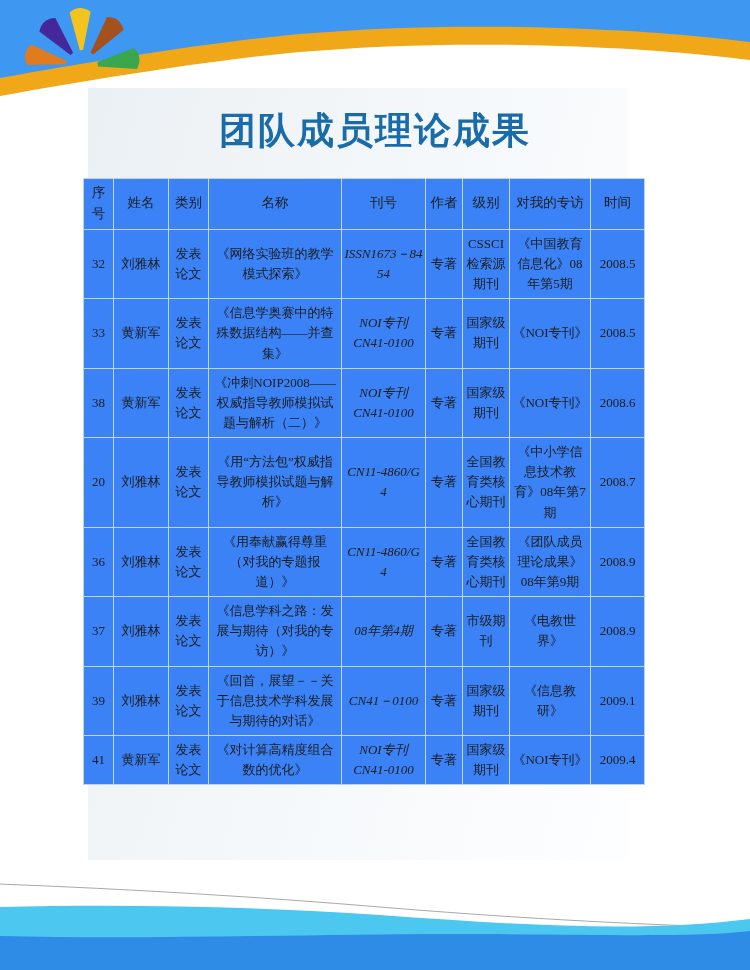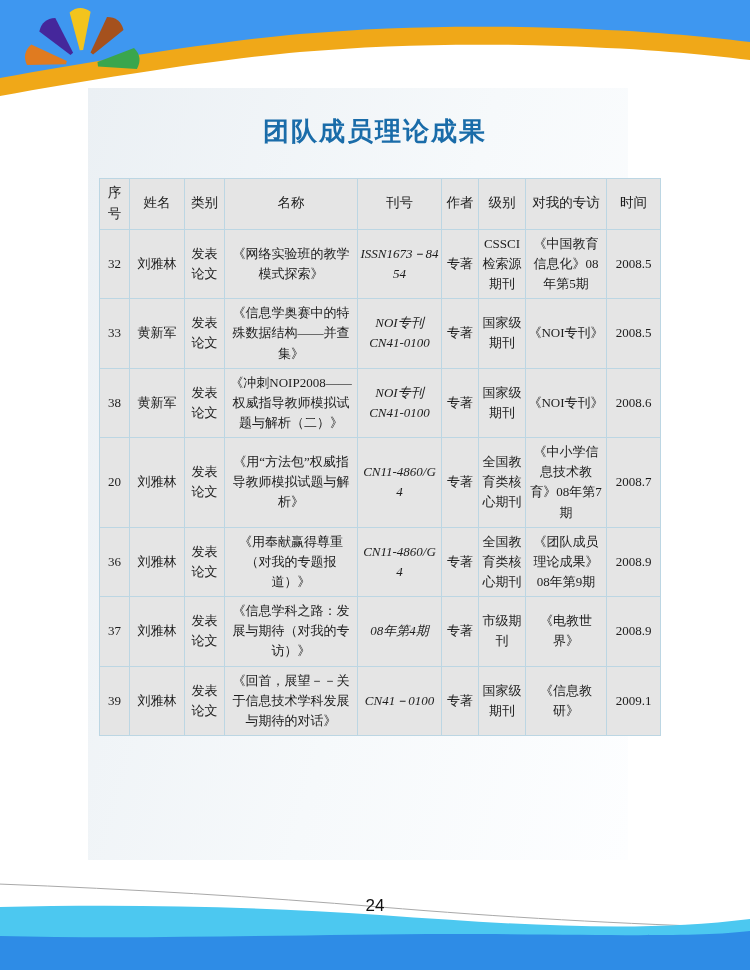--- a/index.html
+++ b/index.html
@@ -10,27 +10,27 @@
   }
   .header-wave{position:absolute;top:0;left:0;}
   .footer-wave{position:absolute;top:860px;left:0;}
   .content-panel{
     position:absolute; left:88px; top:88px; width:540px; height:772px;
     background:linear-gradient(105deg,#ebf0f4 0%,#f6f9fb 55%,#fdfeff 100%);
   }
   .page-title{
     position:absolute; top:108px; left:0; width:750px;
     text-align:center; font-family:"Liberation Sans","DejaVu Sans",sans-serif;
-    font-weight:bold; font-size:26px; line-height:46px; letter-spacing:2px;
+    font-weight:bold; font-size:37px; line-height:46px; letter-spacing:2px;
     color:#1a6ca9; margin:0;
   }
   .results-table{
-    position:absolute; left:99px; top:178px;
+    position:absolute; left:83px; top:178px;
     border-collapse:collapse; table-layout:fixed; width:561px;
-    background:#e5e5e5;
+    background:#3b82f6;
   }
   .results-table th,.results-table td{
     border:1px solid #bcd6e3;
     font-weight:normal; text-align:center; vertical-align:middle;
     padding:4px 2px; font-size:13px; line-height:1.55; color:#1c1c1c;
     white-space:pre-line; word-break:break-word;
     font-family:"Liberation Serif","DejaVu Serif",serif;
   }
   .results-table th{font-size:13.5px;}
   .results-table td:nth-child(5){word-break:break-all;font-style:italic;}
@@ -159,24 +159,35 @@
           <td>39</td>
           <td>刘雅林</td>
           <td>发表论文</td>
           <td>《回首，展望－－关于信息技术学科发展与期待的对话》</td>
           <td>CN41－0100</td>
           <td>专著</td>
           <td>国家级期刊</td>
           <td>《信息教研》</td>
           <td>2009.1</td>
         </tr>
+        <tr>
+          <td>41</td>
+          <td>黄新军</td>
+          <td>发表论文</td>
+          <td>《对计算高精度组合数的优化》</td>
+          <td>NOI专刊
+CN41-0100</td>
+          <td>专著</td>
+          <td>国家级期刊</td>
+          <td>《NOI专刊》</td>
+          <td>2009.4</td>
+        </tr>
       </tbody>
   </table>
 
   <svg class="footer-wave" width="750" height="110" viewBox="0 0 750 110">
     <path fill="none" stroke-width="1" d="M-2,24 C130,29 260,37 380,47 C500,57 620,64 752,68" stroke="#a9a9a9"></path>
     <path d="M0,47 C120,44 250,46 380,55 C520,65 640,73 750,59 L750,111 L0,111 Z" fill="#4cc8f0"></path>
     <path d="M0,76 C160,80 340,73 480,74 C620,75 700,77 750,71 L750,111 L0,111 Z" fill="#2e8ce6"></path>
   </svg>
 
-  <div class="page-number">24</div>
 
 </div>
 
 </body></html>

